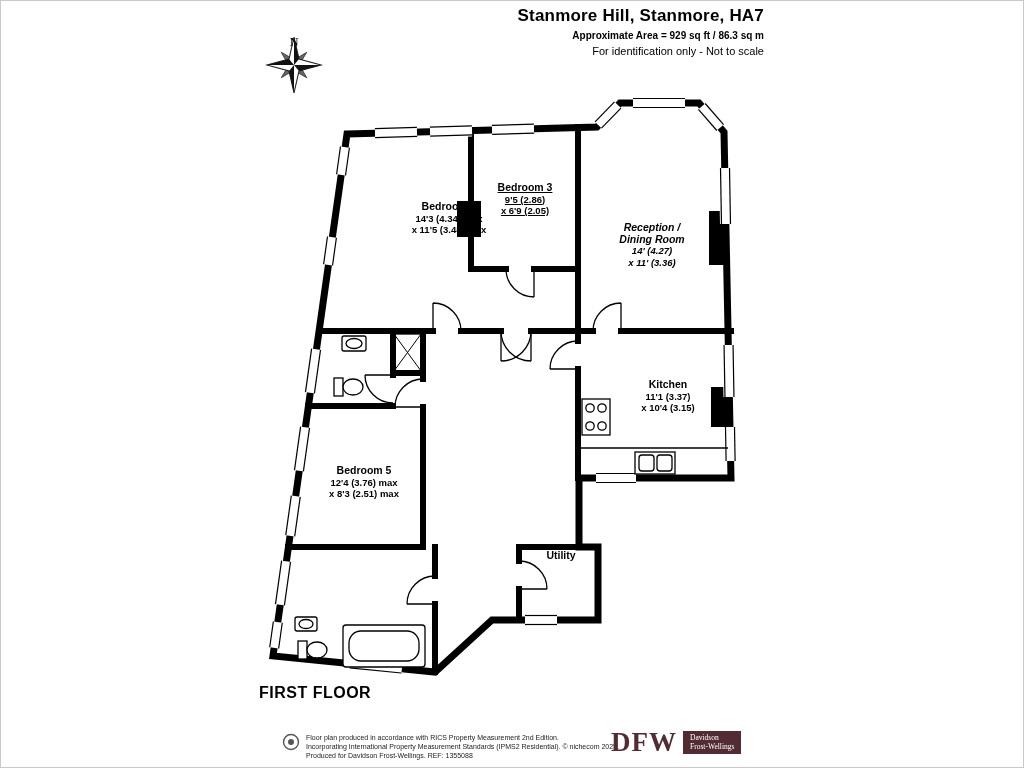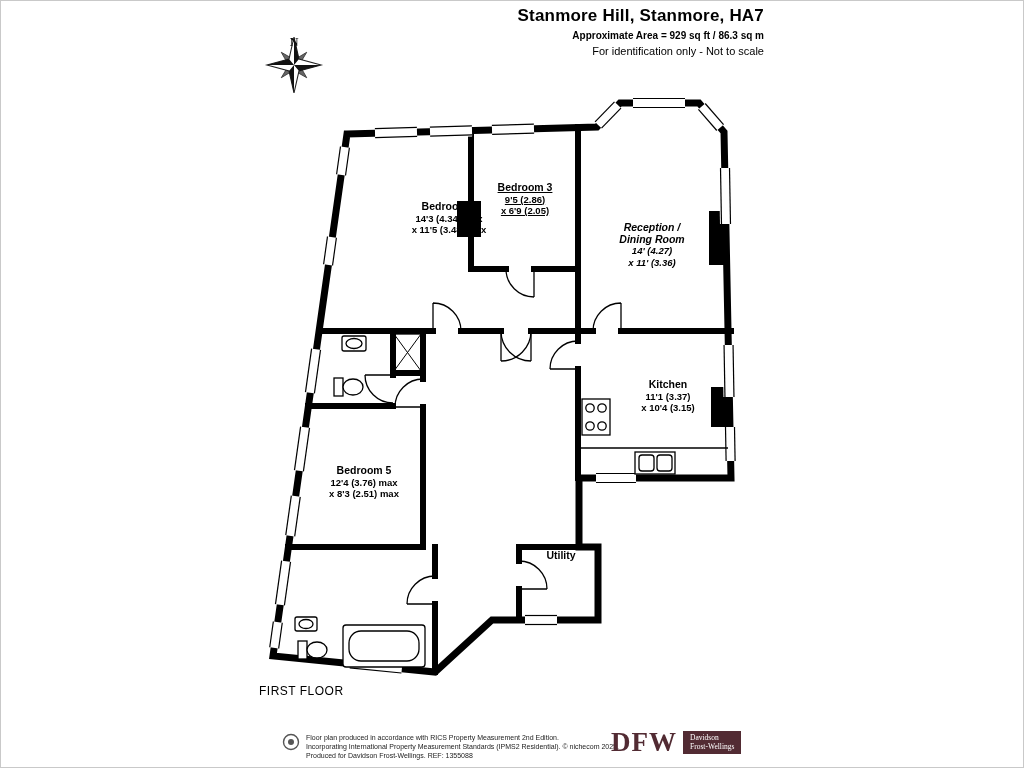--- a/index.html
+++ b/index.html
@@ -6,21 +6,21 @@
   .page{position:relative;width:1024px;height:768px;background:#ffffff;border:1px solid #c9c9c9;
         box-sizing:border-box;font-family:"Liberation Sans",sans-serif;overflow:hidden;color:#000;}
   .plan-header{position:absolute;top:5px;right:259px;text-align:right;}
   .plan-title{font-size:17px;font-weight:bold;letter-spacing:.2px;}
   .plan-area{font-size:10px;font-weight:bold;margin-top:4px;}
   .plan-disclaimer{font-size:11px;font-weight:400;margin-top:4px;}
   svg.plan{position:absolute;left:0;top:0;}
   .room-label{position:absolute;transform:translateX(-50%);text-align:center;line-height:11.5px;white-space:nowrap;}
   .room-name{font-size:10.5px;font-weight:bold;}
   .room-dim{font-size:9.5px;font-weight:600;}
-  .floor-label{position:absolute;left:258px;top:683px;font-size:12px;font-weight:normal;letter-spacing:.5px;}
+  .floor-label{position:absolute;left:258px;top:683px;font-size:16px;font-weight:bold;letter-spacing:.5px;}
   .footer{position:absolute;left:281px;top:732px;display:flex;align-items:flex-start;}
   .footer-icon{width:18px;height:18px;margin-right:6px;flex:0 0 auto;}
   .footer-text{font-size:7px;line-height:9px;color:#222;}
   .dfw{position:absolute;left:610px;top:726px;display:flex;align-items:center;}
   .dfw-letters{font-family:"Liberation Serif",serif;font-size:27px;font-weight:bold;color:#522b33;
                letter-spacing:1px;margin-right:6px;line-height:30px;}
   .dfw-box{background:#522b33;color:#fff;font-family:"Liberation Serif",serif;font-size:7.5px;
            line-height:9.5px;padding:2px 7px;min-width:44px;}
 </style>
 </head>

